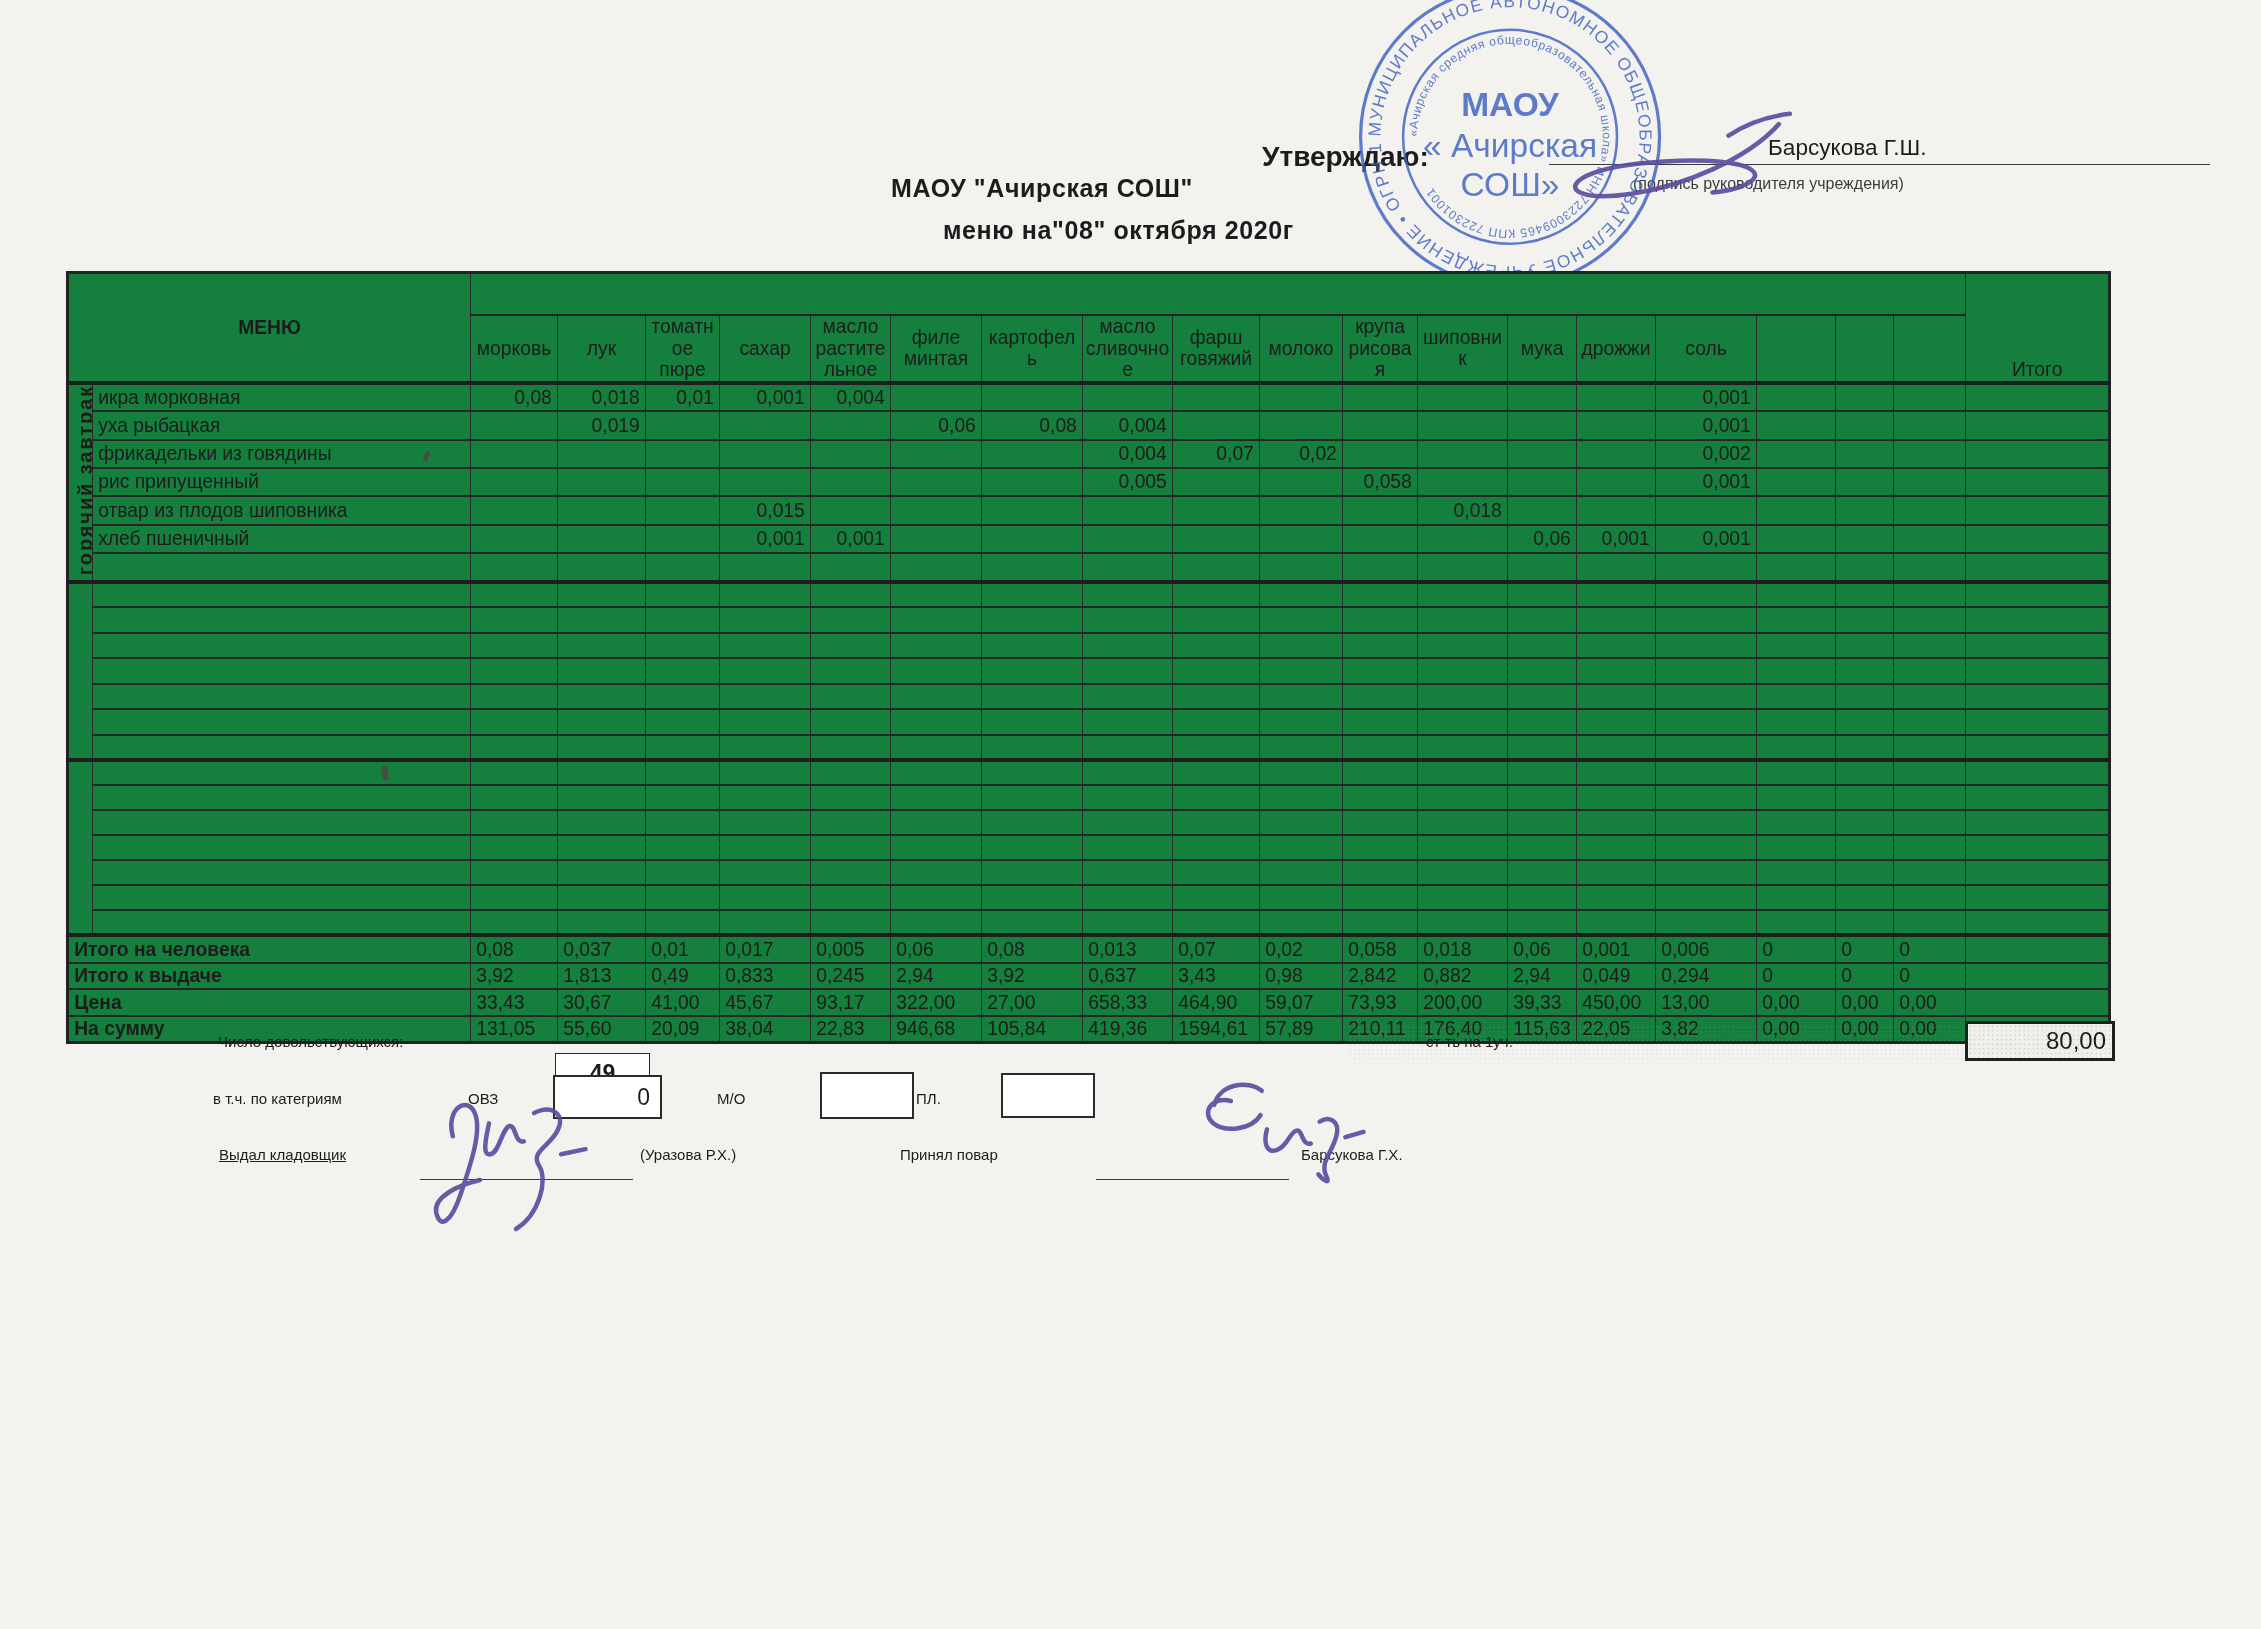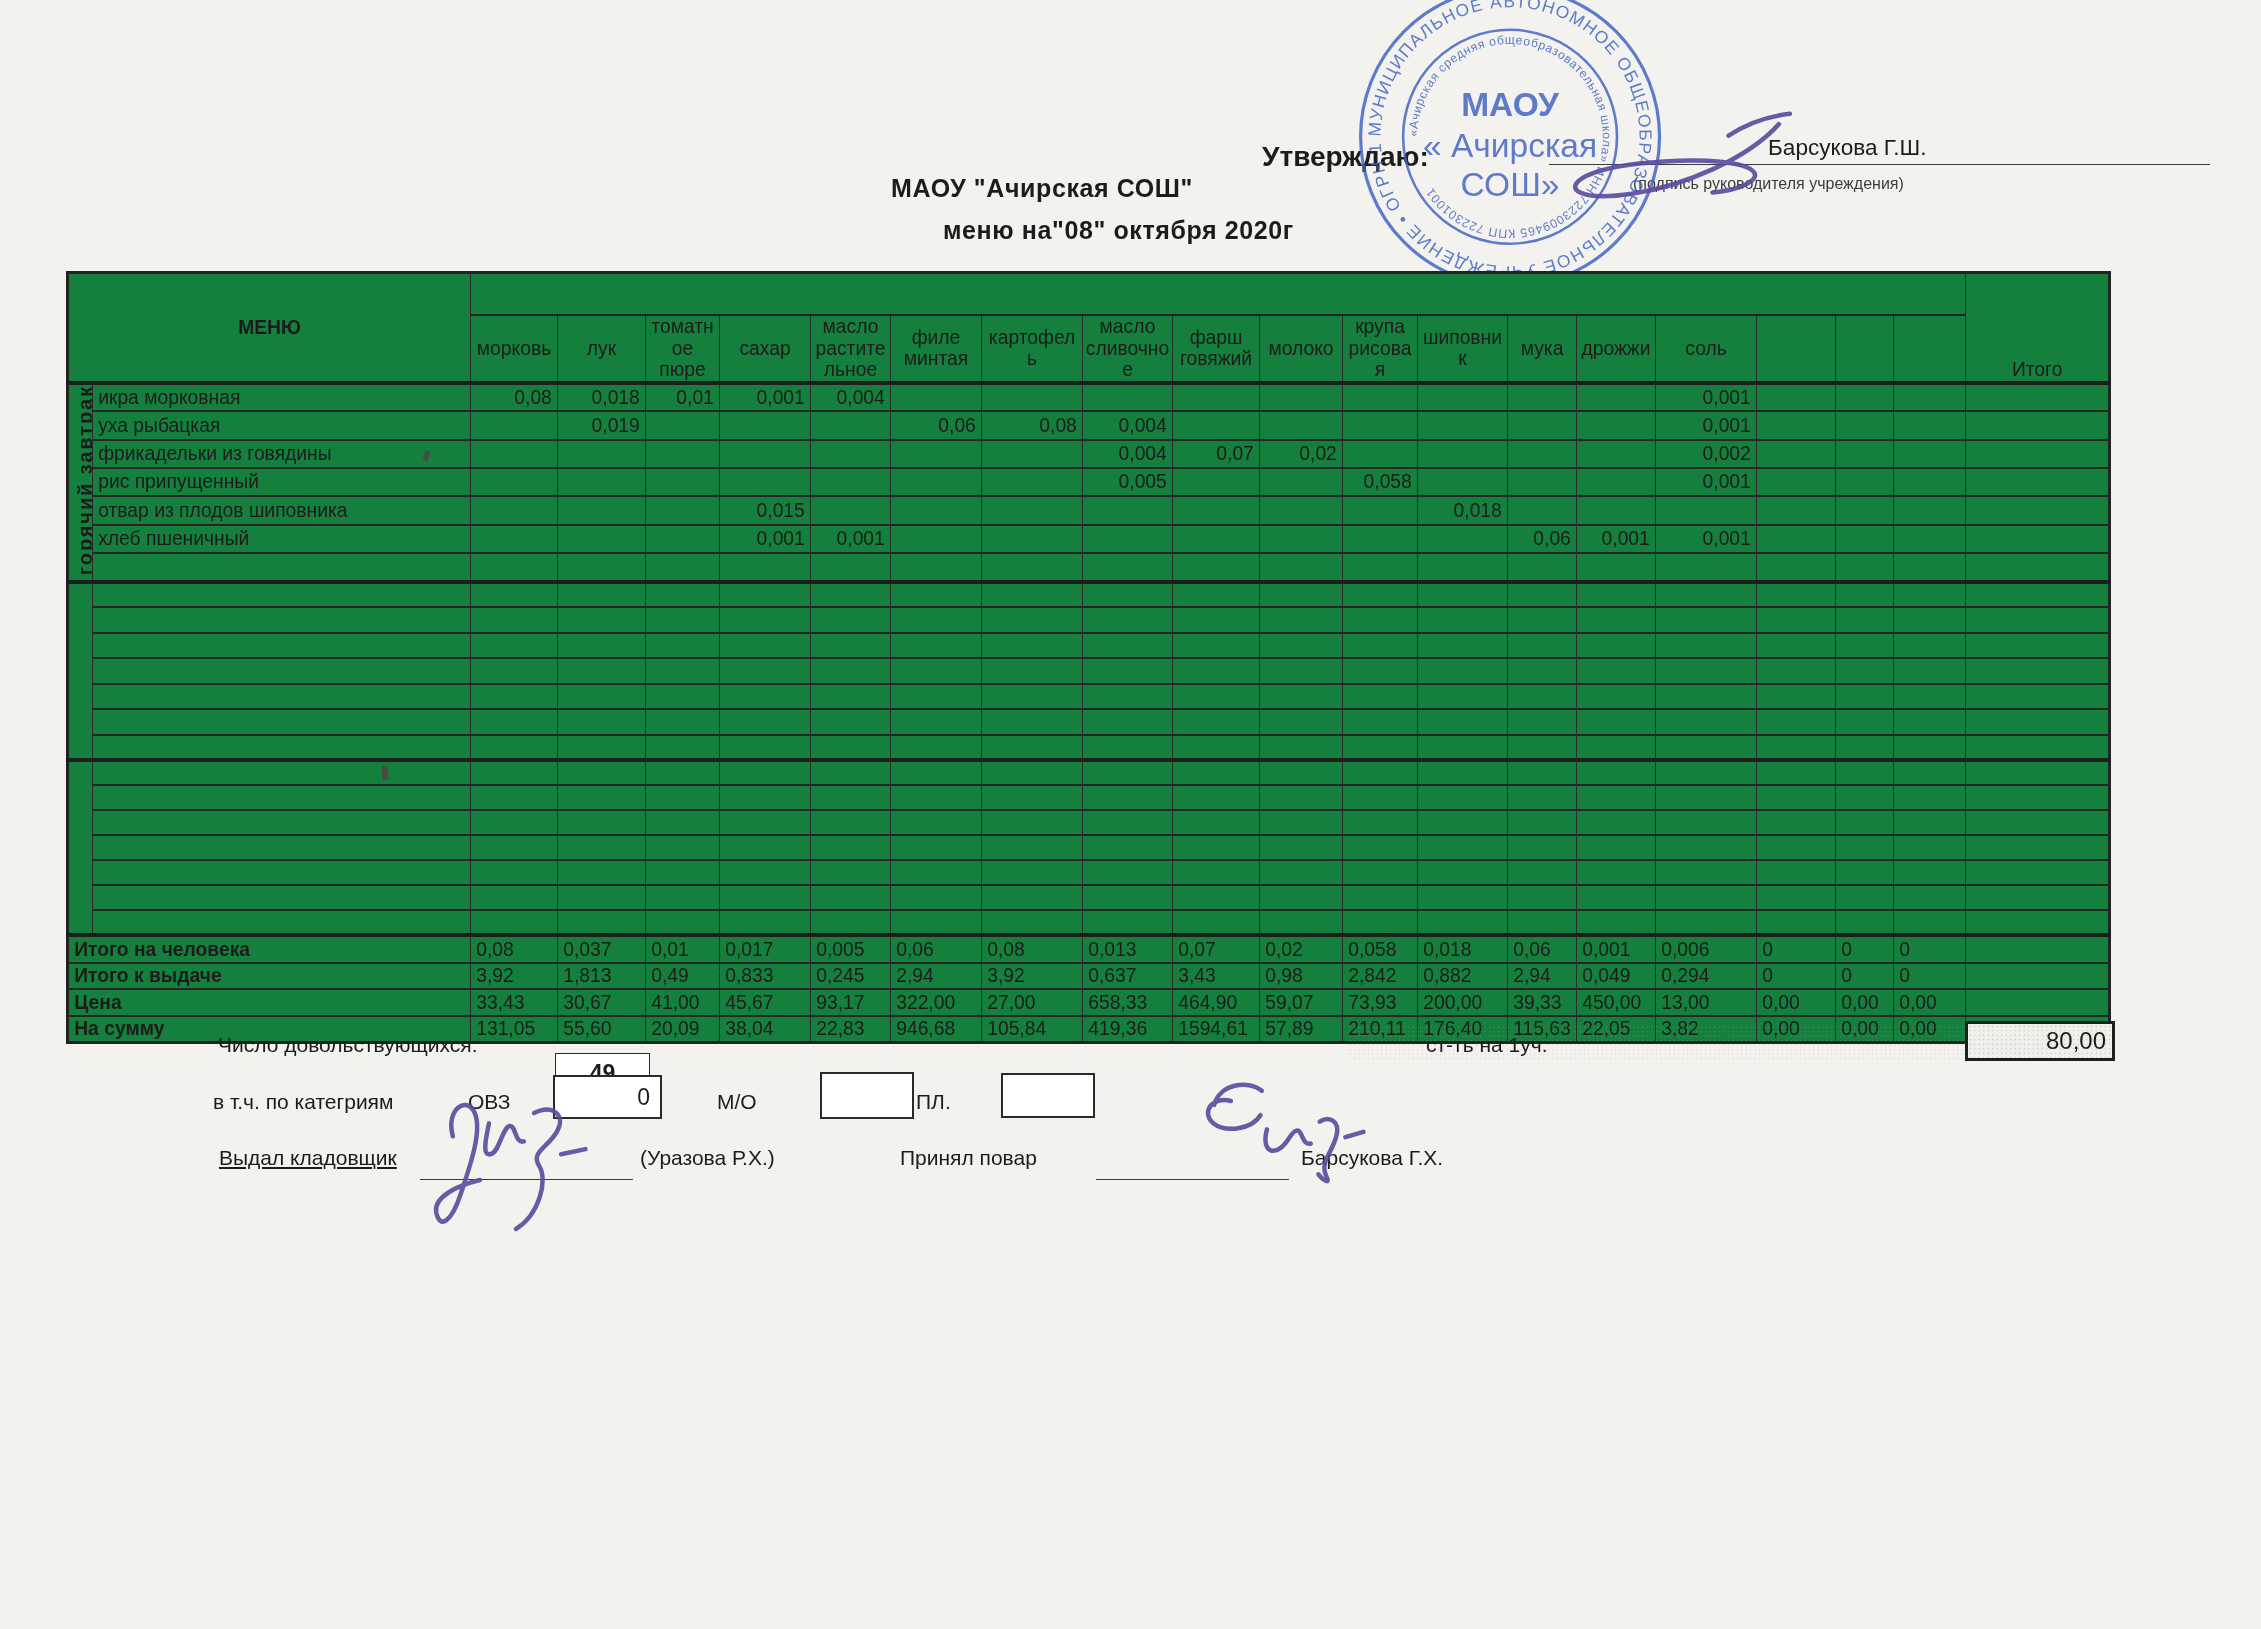--- a/index.html
+++ b/index.html
@@ -29,21 +29,21 @@
   td.cat span{writing-mode:vertical-rl;transform:rotate(180deg);font-weight:bold;font-size:20px;
               letter-spacing:1.9px;white-space:nowrap;}
   td.dish{text-align:left;font-size:20px;white-space:nowrap;padding-left:3.9px;}
   td.val{text-align:right;padding-right:3.9px;}
   td.sval{text-align:left;padding-left:3.9px;}
   td.itogocell{text-align:left;}
   tr.sec-start td{border-top:4.5px solid #1e1e1e;}
   tr.sum td{height:24.5px;}
   td.sumlabel{font-weight:bold;font-size:21px;text-align:left;padding-left:6.4px;white-space:nowrap;}
   
-  .ft{font-size:21px;}
+  .ft{font-size:15px;}
   .valbox{position:absolute;border:1.9px solid #2a2a2a;background:#fff;font-size:23px;
           display:flex;align-items:center;}
   .dotband{background-image:radial-gradient(#9d9d9d 0.8px, transparent 0.8px);
            background-size:4.5px 4.5px;opacity:.55;}
   .costbox{border:3.9px solid #1f1f1f;background-color:#efefec;
            background-image:radial-gradient(#a8a8a8 0.8px, transparent 0.8px);background-size:4.5px 4.5px;
            font-size:24px;display:flex;align-items:center;justify-content:flex-end;padding-right:6.4px;}
   .uline{border-bottom:1.9px solid #3a3a3a;}
   .speck{position:absolute;background:#4a4a44;border-radius:1.3px;}
 </style>

